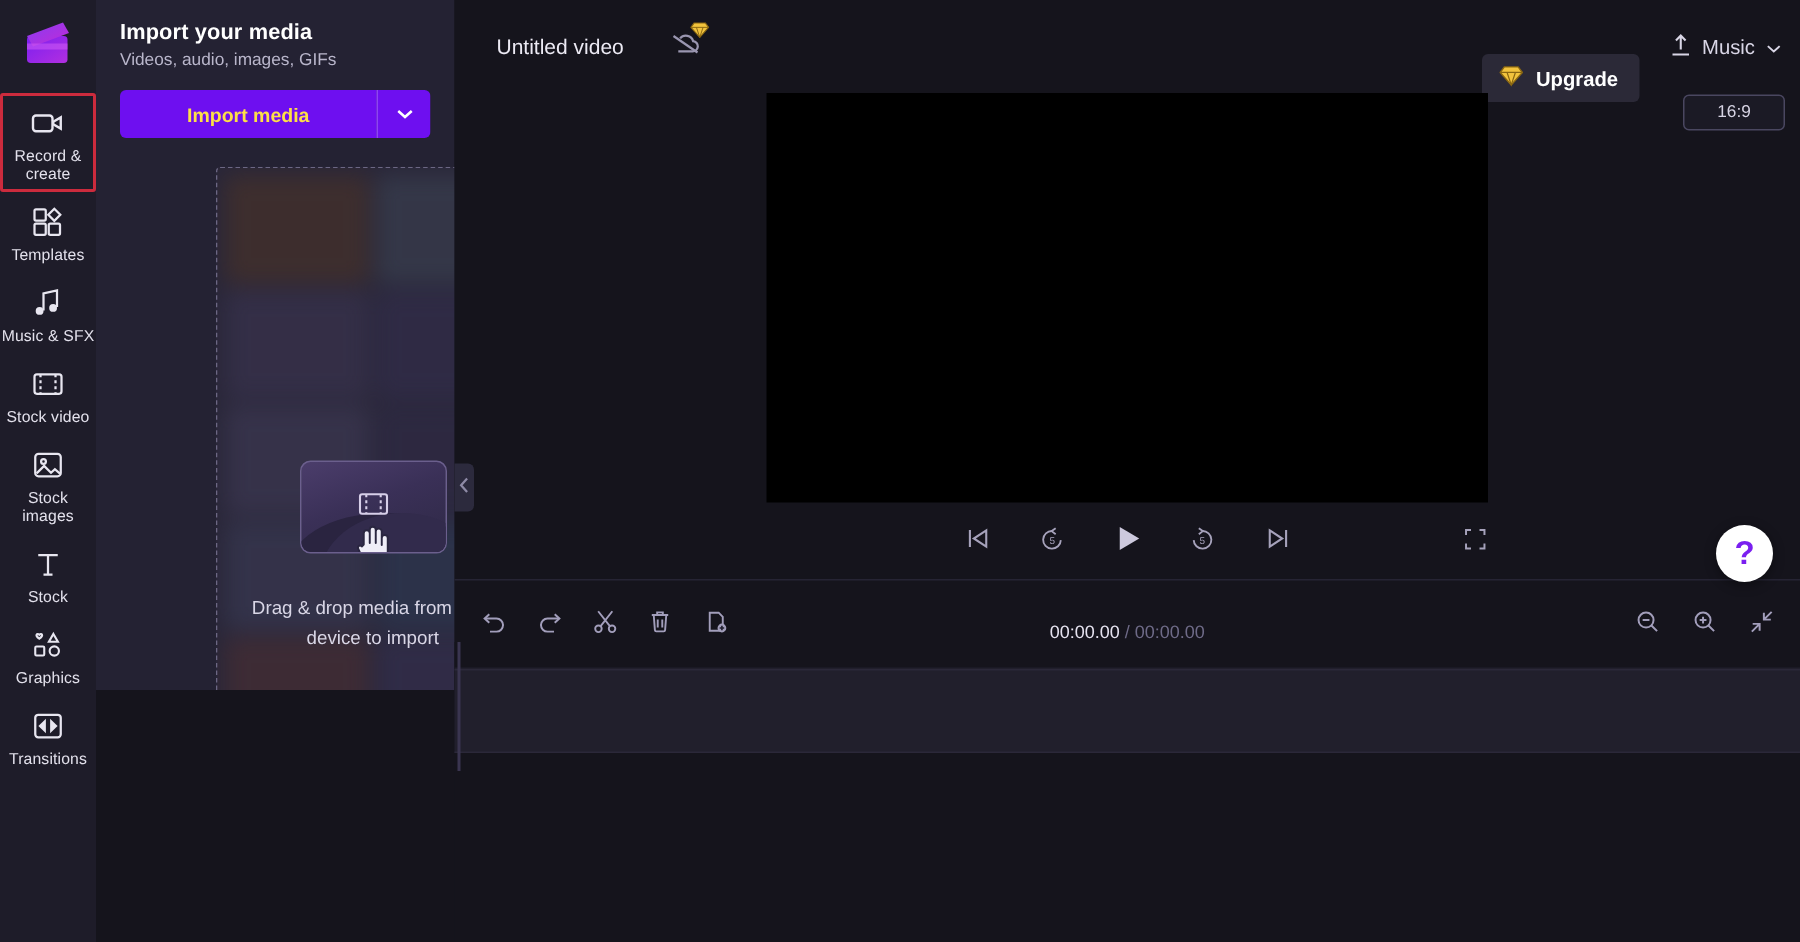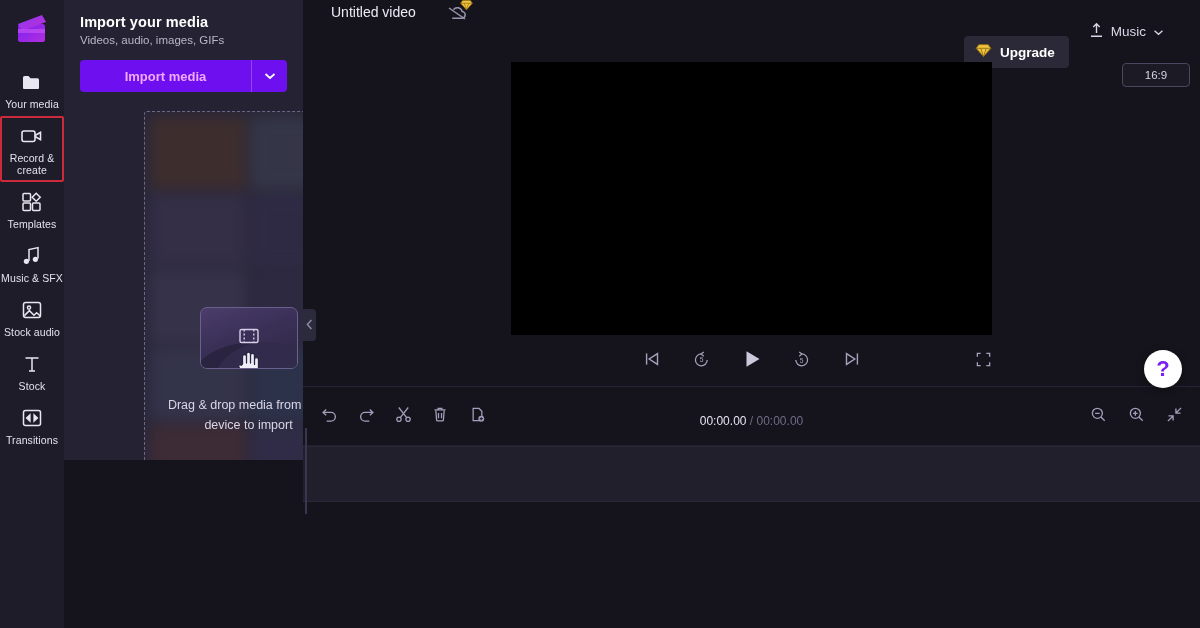--- a/index.html
+++ b/index.html
@@ -76,21 +76,21 @@
     font-size: 11.5px; color: #b9b6cb; margin-top: 4px;
   }
   .import-row {
     margin: 14px 16px 0 16px;
     display: flex; height: 32px;
     border-radius: 4px; overflow: hidden;
   }
   .import-btn {
     flex: 1 1 auto;
     background: #6e0ff0;
-    color: #f0abfc;
+    color: #fde047;
     font-size: 13px; font-weight: bold;
     display: flex; align-items: center; justify-content: center;
     cursor: pointer;
   }
   .import-caret {
     width: 36px;
     background: #6e0ff0;
     border-left: 1px solid #8f44f5;
     display: flex; align-items: center; justify-content: center;
     color: #fff;
@@ -173,22 +173,22 @@
   .main {
     flex: 1 1 auto;
     height: 628px;
     position: relative;
     background: #15141c;
     display: flex; flex-direction: column;
   }
 
   .topbar {
     height: 62px; flex: 0 0 62px;
-    display: flex; 
-    padding: 0 28px 0 22px;
+    display: flex; align-items: center;
+    padding: 0 4px 0 22px;
     position: relative;
   }
   .doc-title {
     font-size: 14px; color: #eceaf4;
     padding: 4px 6px; border-radius: 3px;
     cursor: text;
   }
   .cloud-wrap {
     position: relative;
     margin-left: 20px;
@@ -338,28 +338,20 @@
             <stop offset="0" stop-color="#7b1ff0"></stop>
               <stop offset="1" stop-color="#b22fe0"></stop>
           </linearGradient>
         </defs>
         <rect x="4" y="13" width="27" height="18" rx="2.5" fill="url(#lg2)"></rect>
         <path d="M4 13 L28 4 L32 11 L8 20 Z" fill="url(#lg1)"></path>
         <rect x="4" y="18" width="27" height="4" fill="#d05bf5" opacity=".55"></rect>
       </svg>
     </div>
 
-    <div class="rail-item">
-      <span class="rail-ico">
-        <svg width="22" height="18" viewBox="0 0 22 18" fill="none" stroke="#e8e6f0" stroke-width="1.5">
-          <path d="M2 15V4.5A1.5 1.5 0 013.5 3h4l2 2.2h7A1.5 1.5 0 0118 6.7V15a1 1 0 01-1 1H3a1 1 0 01-1-1z" fill="#e8e6f0" stroke="none"></path>
-        </svg>
-      </span>
-      <span class="rail-lbl">Your media</span>
-    </div>
 
     <div class="rail-item highlight">
       <span class="rail-ico">
         <svg width="24" height="18" viewBox="0 0 24 18" fill="none" stroke="#e8e6f0" stroke-width="1.6">
           <rect x="2" y="4" width="13" height="10.5" rx="2"></rect>
           <path d="M15.5 8.2l5-2.9v7.4l-5-2.9z"></path>
         </svg>
       </span>
       <span class="rail-lbl">Record &amp; create</span>
     </div>
@@ -380,41 +372,61 @@
       <span class="rail-ico">
         <svg width="22" height="22" viewBox="0 0 22 22" fill="none" stroke="#e8e6f0" stroke-width="1.5">
           <path d="M8 16V4.6l9-2v11"></path>
           <circle cx="5.4" cy="16.3" r="2.6" fill="#e8e6f0" stroke="none"></circle>
           <circle cx="14.4" cy="14.3" r="2.6" fill="#e8e6f0" stroke="none"></circle>
         </svg>
       </span>
       <span class="rail-lbl">Music &amp; SFX</span>
     </div>
 
+    <div class="rail-item">
+      <span class="rail-ico">
+        <svg width="22" height="18" viewBox="0 0 22 18" fill="none" stroke="#e8e6f0" stroke-width="1.5">
+          <rect x="2" y="2.5" width="18" height="13" rx="1.6"></rect>
+          <path d="M6 2.5v13M16 2.5v13" stroke-dasharray="2 2"></path>
+        </svg>
+      </span>
+      <span class="rail-lbl">Stock video</span>
+    </div>
 
     <div class="rail-item">
       <span class="rail-ico">
         <svg width="22" height="20" viewBox="0 0 22 20" fill="none" stroke="#e8e6f0" stroke-width="1.5">
           <rect x="2.5" y="2.5" width="17" height="15" rx="2.2"></rect>
           <circle cx="8" cy="7.6" r="1.6"></circle>
           <path d="M3.4 15.6l5-5 4.6 4.6 2.6-2.4 3.4 3"></path>
         </svg>
       </span>
-      <span class="rail-lbl">Stock audio</span>
+      <span class="rail-lbl">Stock images</span>
     </div>
 
     <div class="rail-item">
       <span class="rail-ico">
         <svg width="20" height="20" viewBox="0 0 20 20" fill="none" stroke="#e8e6f0" stroke-width="1.5">
           <path d="M3.5 4h13M10 4v13M7 17h6"></path>
         </svg>
       </span>
       <span class="rail-lbl">Stock</span>
     </div>
 
+    <div class="rail-item">
+      <span class="rail-ico">
+        <svg width="22" height="20" viewBox="0 0 22 20" fill="none" stroke="#e8e6f0" stroke-width="1.4">
+          <path d="M5.2 3.2c1.4-1.4 3.4.2 0 2.6-3.4-2.4-1.4-4-0-2.6z"></path>
+          <path d="M14.6 2.6l3 5.2h-6z"></path>
+          <rect x="2.5" y="11" width="6" height="6" rx=".8"></rect>
+          <circle cx="15.2" cy="14" r="3.1"></circle>
+        </svg>
+      </span>
+      <span class="rail-lbl">Graphics</span>
+    </div>
 
     <div class="rail-item">
       <span class="rail-ico">
         <svg width="22" height="20" viewBox="0 0 22 20" fill="none" stroke="#e8e6f0" stroke-width="1.5">
           <rect x="2.5" y="2.5" width="17" height="15" rx="2"></rect>
           <path d="M9.6 5.2v9.6l-5-4.8z" fill="#e8e6f0" stroke="none"></path>
           <path d="M12.4 5.2v9.6l5-4.8z" fill="#e8e6f0" stroke="none"></path>
         </svg>
       </span>
       <span class="rail-lbl">Transitions</span>

